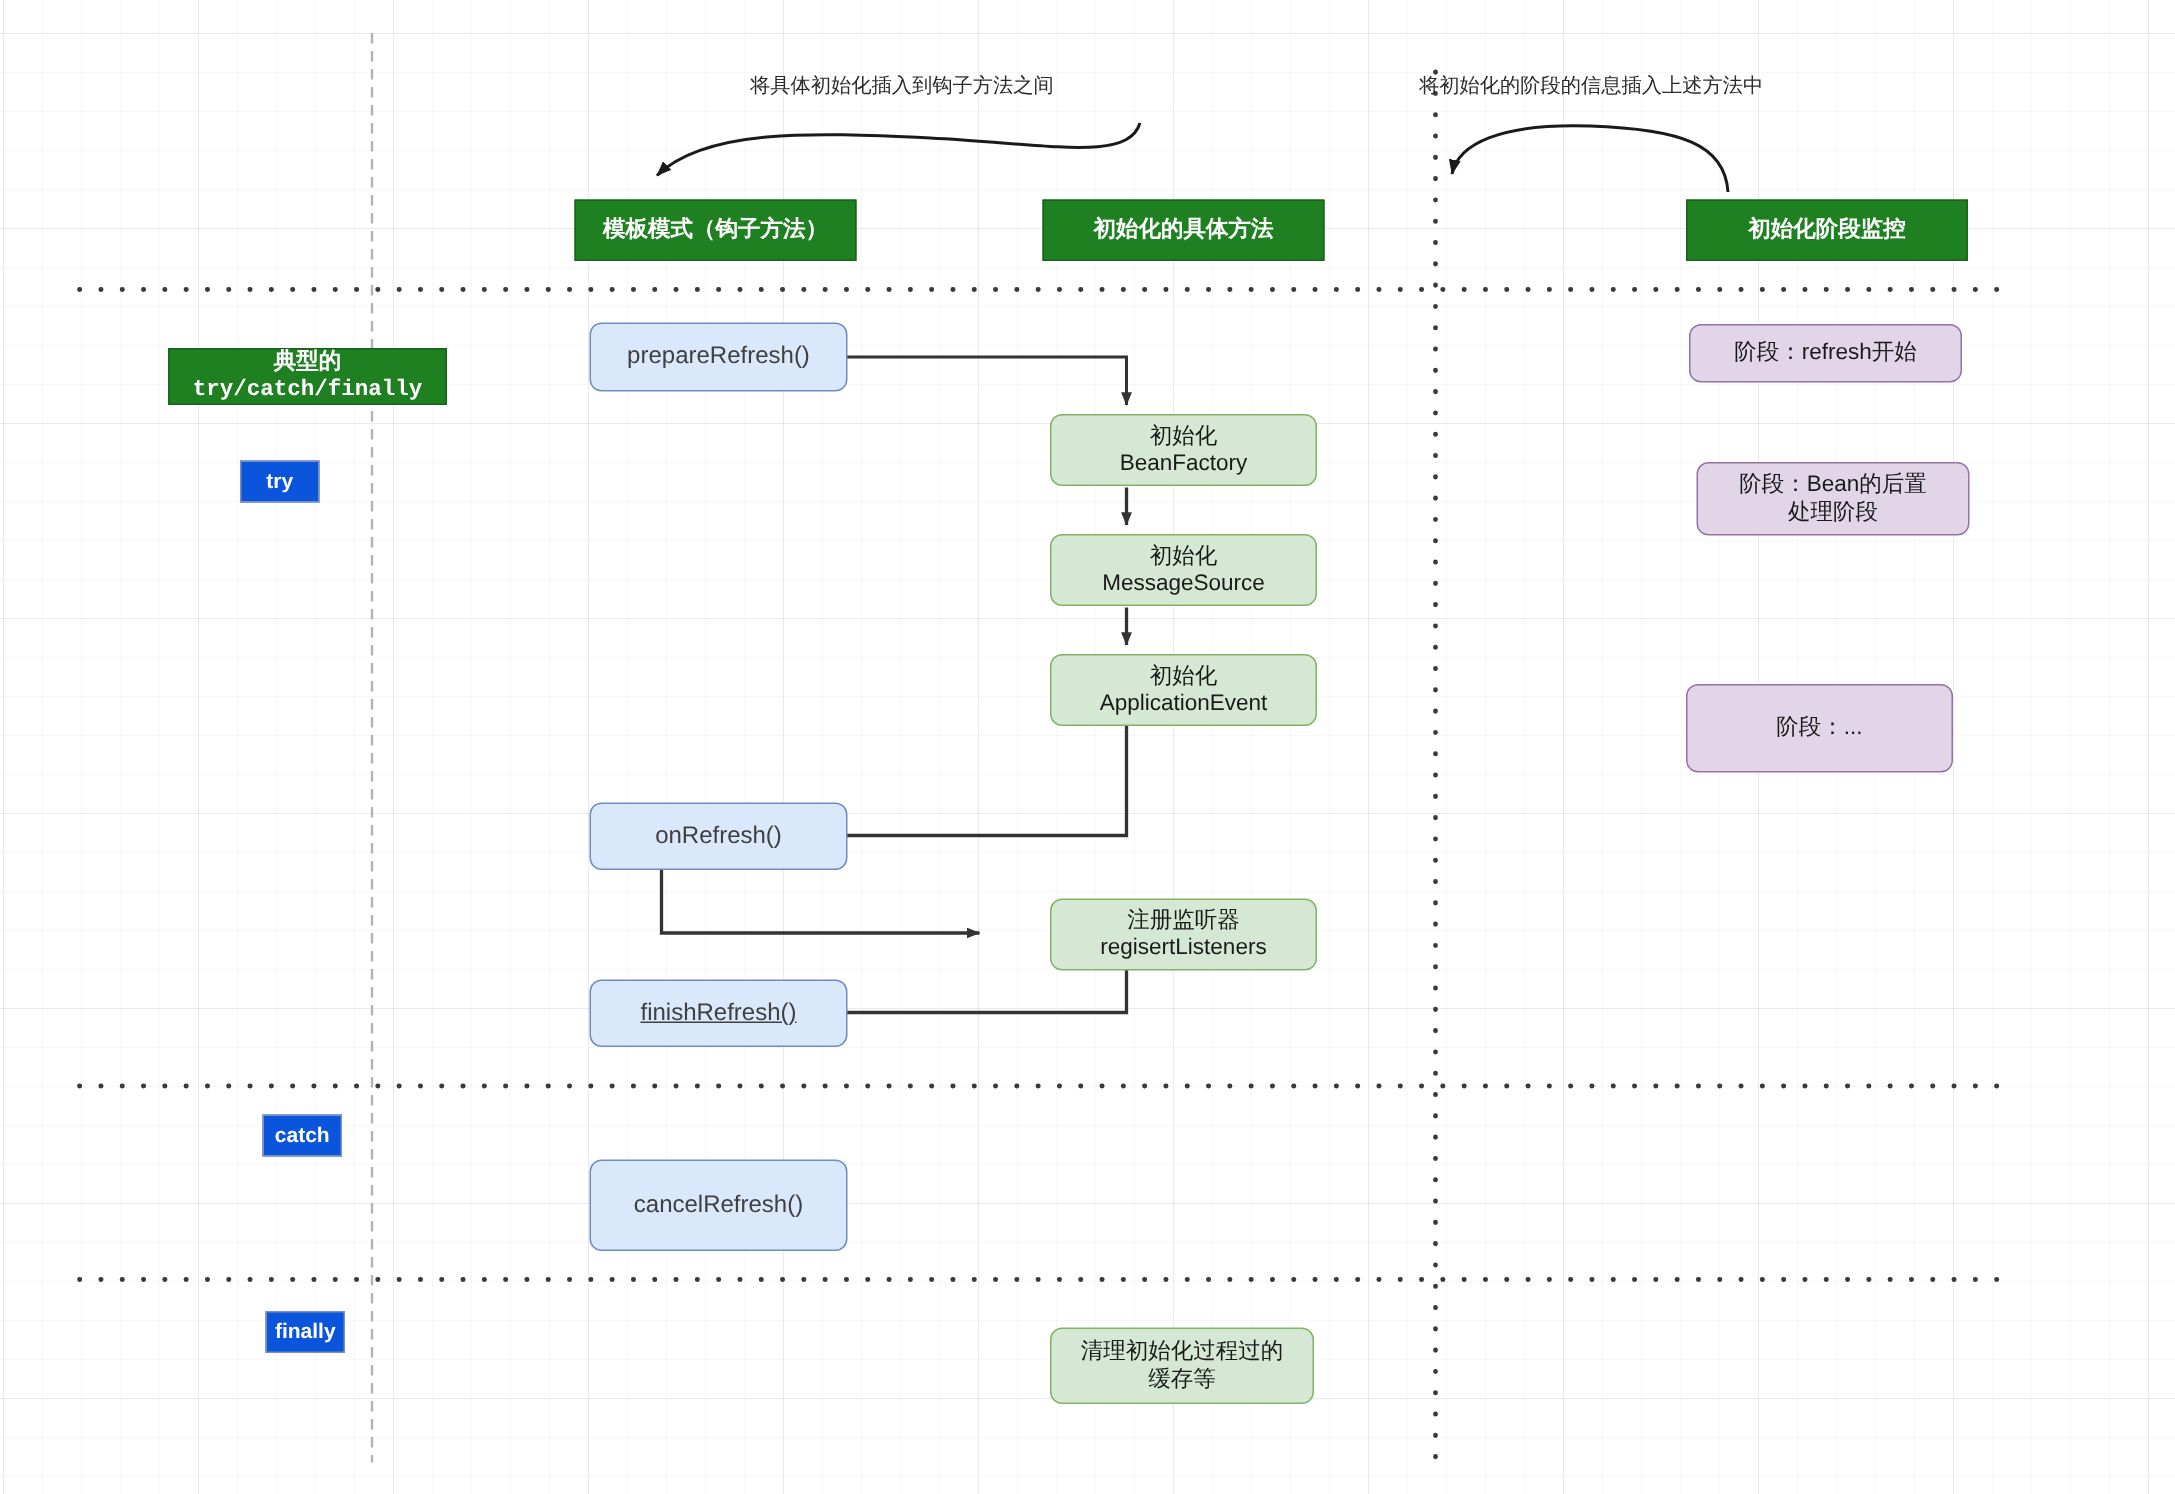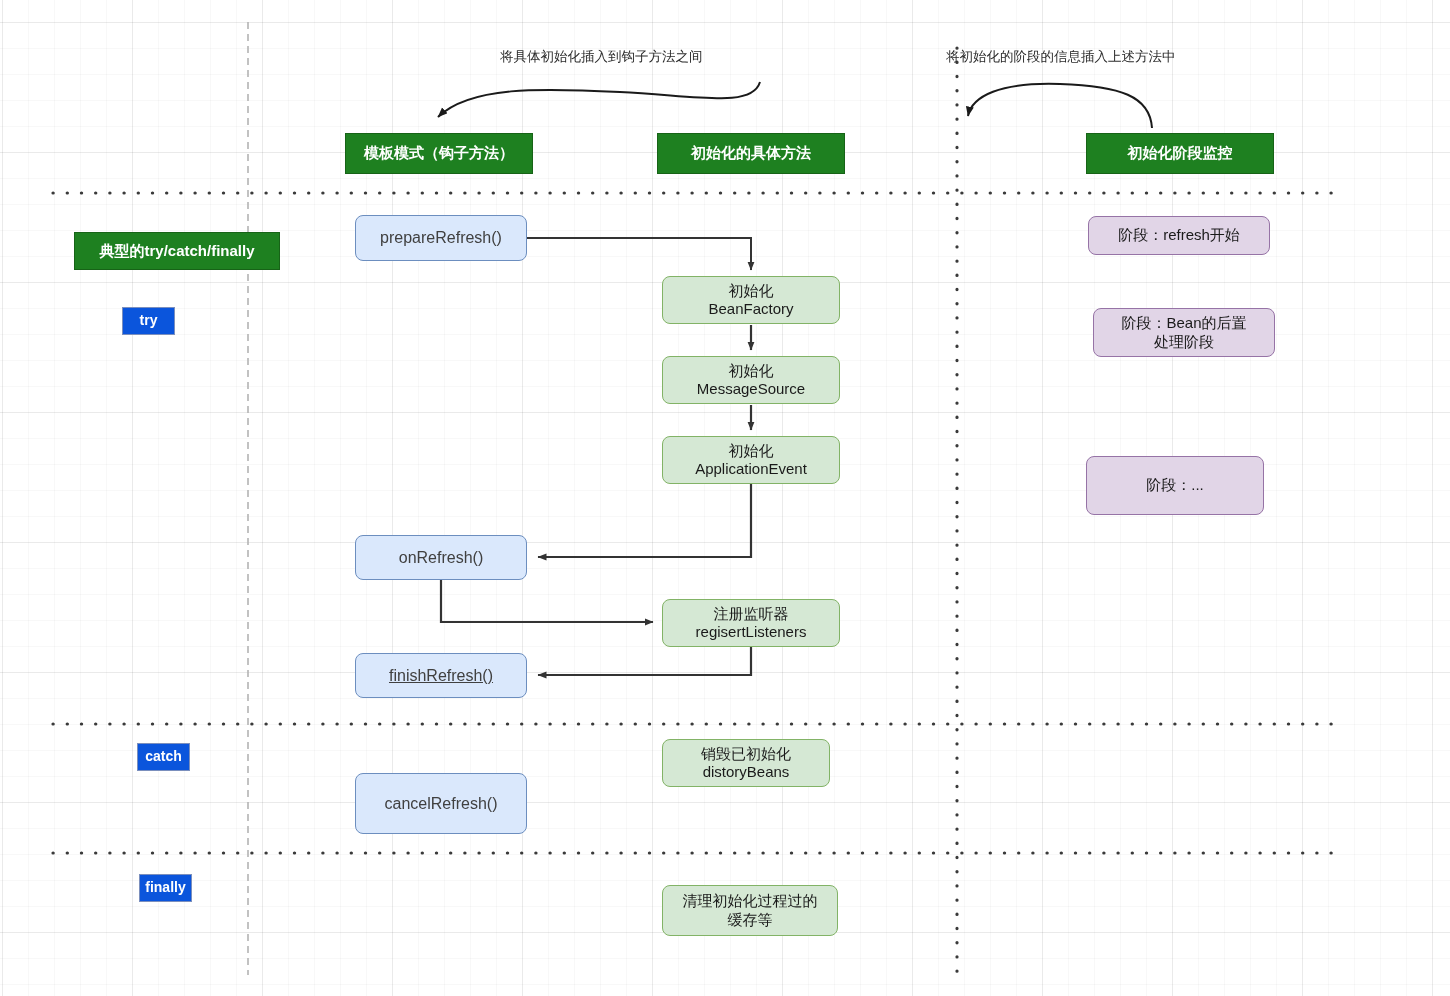--- a/index.html
+++ b/index.html
@@ -27,20 +27,21 @@
   }
   .node{
     position:absolute;
     box-sizing:border-box;
     display:flex;
     align-items:center;
     justify-content:center;
     text-align:center;
     line-height:1.22;
     white-space:pre-line;
+    margin-left:38px;
   }
   
   .banner{
     background:#1e8020;
     border:1px solid #176317;
     color:#ffffff;
     font-size:15px;
     font-weight:bold;
   }
   
@@ -134,21 +135,21 @@
   <div class="annot" style="left:472px;top:48px;margin-left:28px;">将具体初始化插入到钩子方法之间</div>
 
   <div class="annot" style="left:946px;top:48px;">将初始化的阶段的信息插入上述方法中</div>
 
   <div class="node banner" style="left:345px;top:133px;width:188px;height:41px;">模板模式（钩子方法）</div>
 
   <div class="node banner" style="left:657px;top:133px;width:188px;height:41px;">初始化的具体方法</div>
 
   <div class="node banner" style="left:1086px;top:133px;width:188px;height:41px;">初始化阶段监控</div>
 
-  <div class="node banner" style="left:74px;top:232px;width:206px;height:38px;">典型的try/catch/finally</div>
+  <div class="node banner" style="left:74px;top:232px;width:186px;height:38px;font-family:Liberation Mono, monospace;">典型的try/catch/finally</div>
 
   <div class="node badge" style="left:122px;top:307px;width:53px;height:28px;">try</div>
 
   <div class="node badge" style="left:137px;top:743px;width:53px;height:28px;">catch</div>
 
   <div class="node badge" style="left:139px;top:874px;width:53px;height:28px;">finally</div>
 
   <div class="node blue" style="left:355px;top:215px;width:172px;height:46px;">prepareRefresh()</div>
 
   <div class="node blue" style="left:355px;top:535px;width:172px;height:45px;">onRefresh()</div>
@@ -162,22 +163,20 @@
 
   <div class="node green" style="left:662px;top:356px;width:178px;height:48px;">初始化
 MessageSource</div>
 
   <div class="node green" style="left:662px;top:436px;width:178px;height:48px;">初始化
 ApplicationEvent</div>
 
   <div class="node green" style="left:662px;top:599px;width:178px;height:48px;">注册监听器
 regisertListeners</div>
 
-  <div class="node green" style="left:662px;top:739px;width:168px;height:48px;">销毁已初始化
-distoryBeans</div>
 
   <div class="node green" style="left:662px;top:885px;width:176px;height:51px;">清理初始化过程过的
 缓存等</div>
 
   <div class="node purple" style="left:1088px;top:216px;width:182px;height:39px;">阶段：refresh开始</div>
 
   <div class="node purple" style="left:1093px;top:308px;width:182px;height:49px;">阶段：Bean的后置
 处理阶段</div>
 
   <div class="node purple" style="left:1086px;top:456px;width:178px;height:59px;">阶段：...</div>

